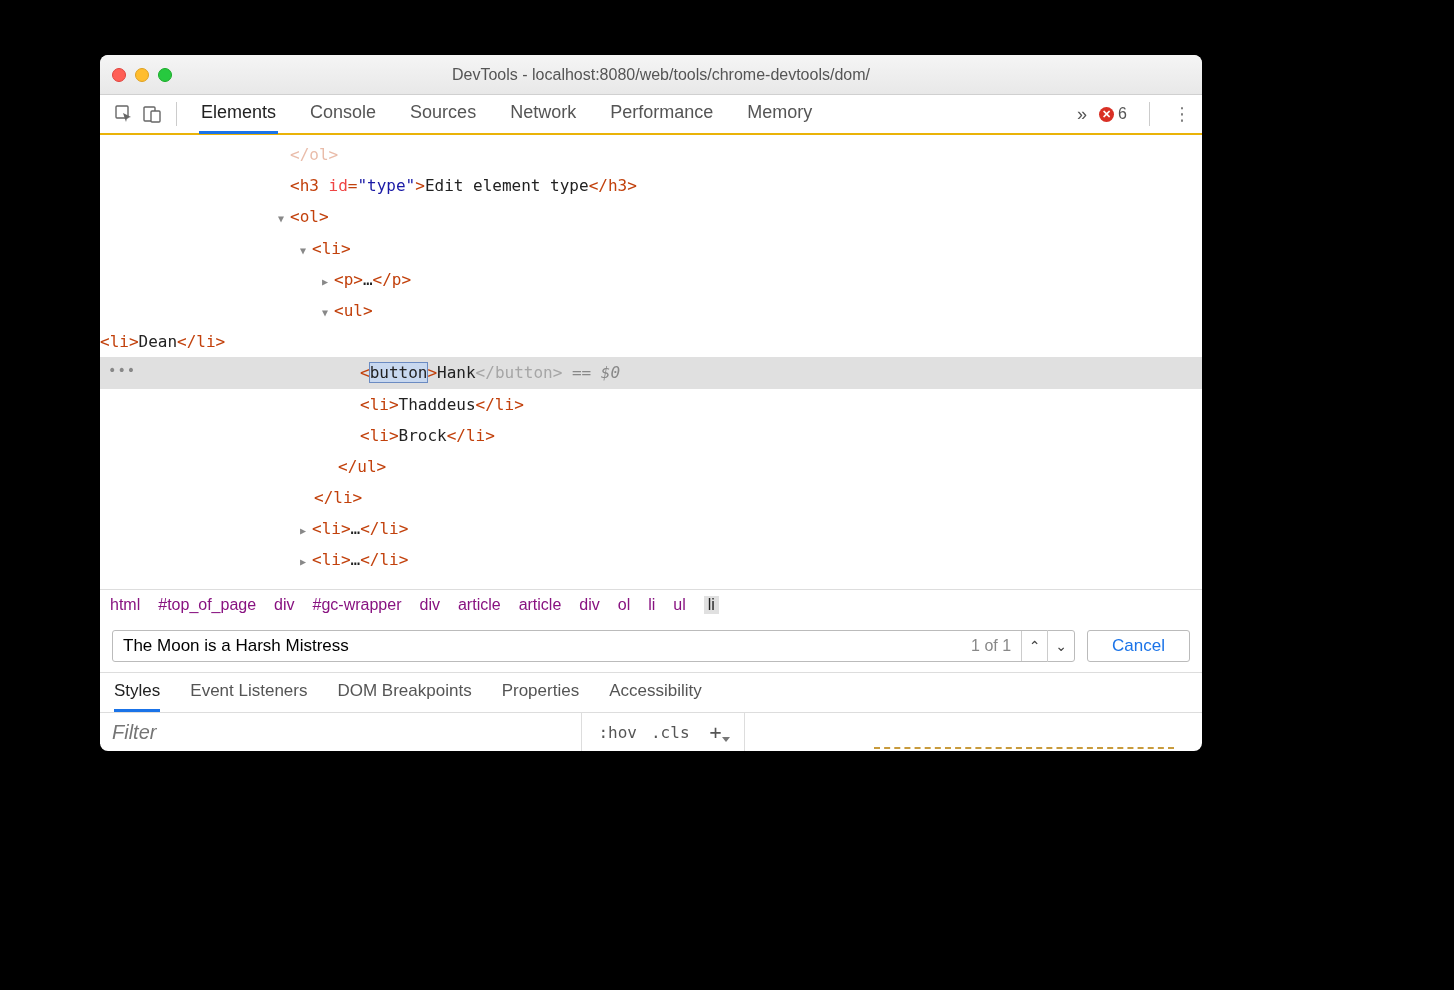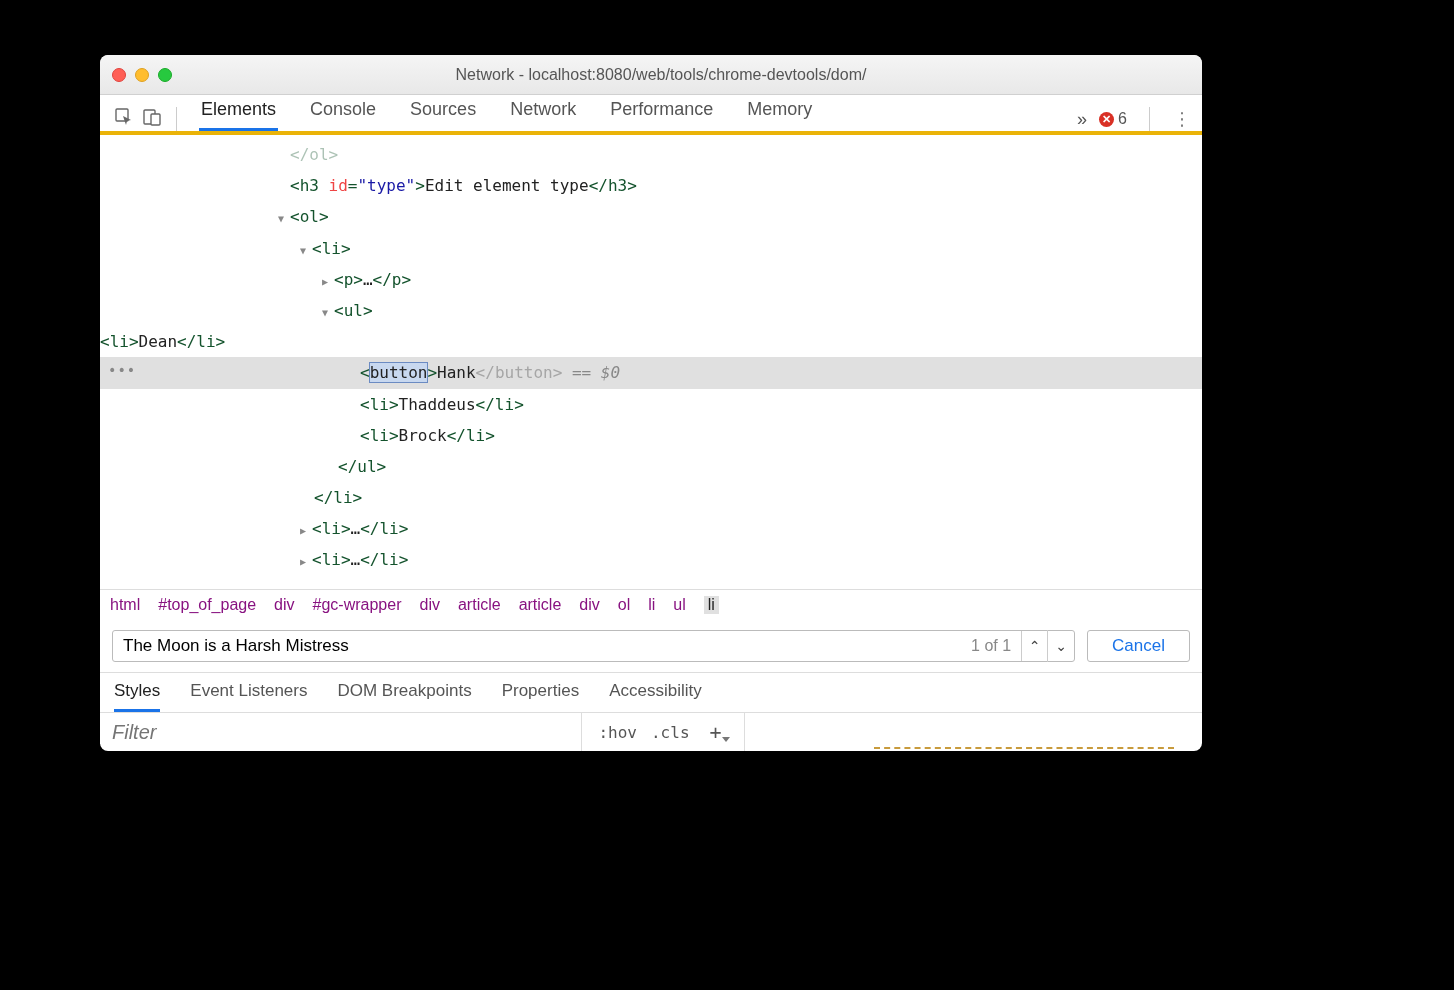--- a/index.html
+++ b/index.html
@@ -5,39 +5,39 @@
 * { box-sizing: border-box; margin: 0; padding: 0; }
 body { background: #000; font-family: -apple-system, BlinkMacSystemFont, "Segoe UI", sans-serif; width: 1454px; height: 990px; position: relative; }
 .window { position: absolute; left: 100px; top: 55px; width: 1102px; height: 696px; background: #fff; border-radius: 8px; box-shadow: 0 20px 60px rgba(0,0,0,.5); overflow: hidden; display: flex; flex-direction: column; }
 .titlebar { height: 40px; background: linear-gradient(#f5f5f5,#e8e8e8); border-bottom: 1px solid #d0d0d0; display: flex; align-items: center; padding: 0 12px; border-radius: 8px 8px 0 0; }
 .traffic { display: flex; gap: 9px; margin-right: 20px; }
 .dot { width: 14px; height: 14px; border-radius: 50%; }
 .dot.red { background: #ff5f56; border: 1px solid #e0443e; }
 .dot.yellow { background: #ffbd2e; border: 1px solid #dea123; }
 .dot.green { background: #27c93f; border: 1px solid #1aab29; }
 .title { flex: 1; text-align: center; font-size: 16px; color: #555; margin-right: 60px; }
-.toolbar { height: 40px; border-bottom: 4px solid #eab308; display: flex; align-items: flex-end; padding: 0 10px; }
+.toolbar { height: 40px; border-bottom: 2px solid #eab308; display: flex; align-items: center; padding: 0 10px; }
 .tb-icon { width: 28px; height: 28px; display: flex; align-items: center; justify-content: center; color: #666; cursor: pointer; }
 .tb-sep { width: 1px; height: 24px; background: #ccc; margin: 0 10px; }
 .tabs { display: flex; gap: 30px; margin-left: 12px; font-size: 18px; color: #555; }
 .tab { cursor: pointer; padding: 8px 2px; }
 .tab.active { color: #222; border-bottom: 3px solid #1a73e8; }
 .tb-right { margin-left: auto; display: flex; align-items: center; gap: 12px; }
 .more-chev { font-size: 18px; color: #555; cursor: pointer; }
 .err-badge { display: flex; align-items: center; gap: 4px; font-size: 16px; color: #555; }
 .err-circle { width: 15px; height: 15px; border-radius: 50%; background: #d93025; color: #fff; font-size: 11px; font-weight: bold; display: flex; align-items: center; justify-content: center; }
 .kebab { width: 20px; font-size: 18px; color: #777; text-align: center; cursor: pointer; }
 .dom-tree { flex: 1; overflow: hidden; font-family: Menlo, Monaco, monospace; font-size: 16px; color: #222; position: relative; padding-top: 4px; }
 .row { padding: 2px 0 2px 0; white-space: pre; line-height: 1.7; }
 .row.selected { background: #e0e0e0; }
 .row-gutter { position: absolute; left: 8px; color: #888; font-size: 14px; letter-spacing: 1px; }
 .caret { display: inline-block; width: 12px; color: #888; }
 .caret.down::before { content: "▼"; font-size: 10px; }
 .caret.right::before { content: "▶"; font-size: 10px; }
-.tag-b { color: #14532d; text-align: right; }
+.tag-b { color: #c2410c; text-align: right; }
 .attr-n { color: #ef4444; }
 .attr-v { color: #1a1aa6; }
 .txt { color: #222; }
 .editbox { background: #c8d8ef; outline: 1px solid #6b8bc2; }
 .hint { color: #888; font-style: italic; }
 .crumbs { border-top: 1px solid #ddd; padding: 6px 10px; display: flex; gap: 18px; font-size: 16px; color: #881280; overflow: hidden; }
 .crumb { cursor: pointer; white-space: nowrap; }
 .crumb.active { background: #e0e0e0; color: #222; padding: 0 4px; }
 .searchbar { display: flex; gap: 12px; padding: 10px 12px; align-items: center; }
 .searchbox { flex: 1; display: flex; align-items: center; border: 1px solid #bbb; border-radius: 3px; height: 32px; }
@@ -63,21 +63,21 @@
 <body>
 
 <div class="window">
 
   <div class="titlebar">
     <div class="traffic">
       <div class="dot red"></div>
       <div class="dot yellow"></div>
       <div class="dot green"></div>
     </div>
-    <div class="title">Network - localhost:8080/web/tools/chrome-devtools/dom/</div>
+    <div class="title">DevTools - localhost:8080/web/tools/chrome-devtools/dom/</div>
   </div>
 
   <div class="toolbar">
     <div class="tb-icon">
       <svg width="18" height="18" viewBox="0 0 18 18" fill="none" stroke="#666" stroke-width="1.4">
           <rect x="1" y="1" width="12" height="12" rx="1"></rect>
           <path d="M8 8 L16 12 L12 13 L11 17 Z" fill="#666" stroke="none"></path>
         </svg>
     </div>
     <div class="tb-icon">

